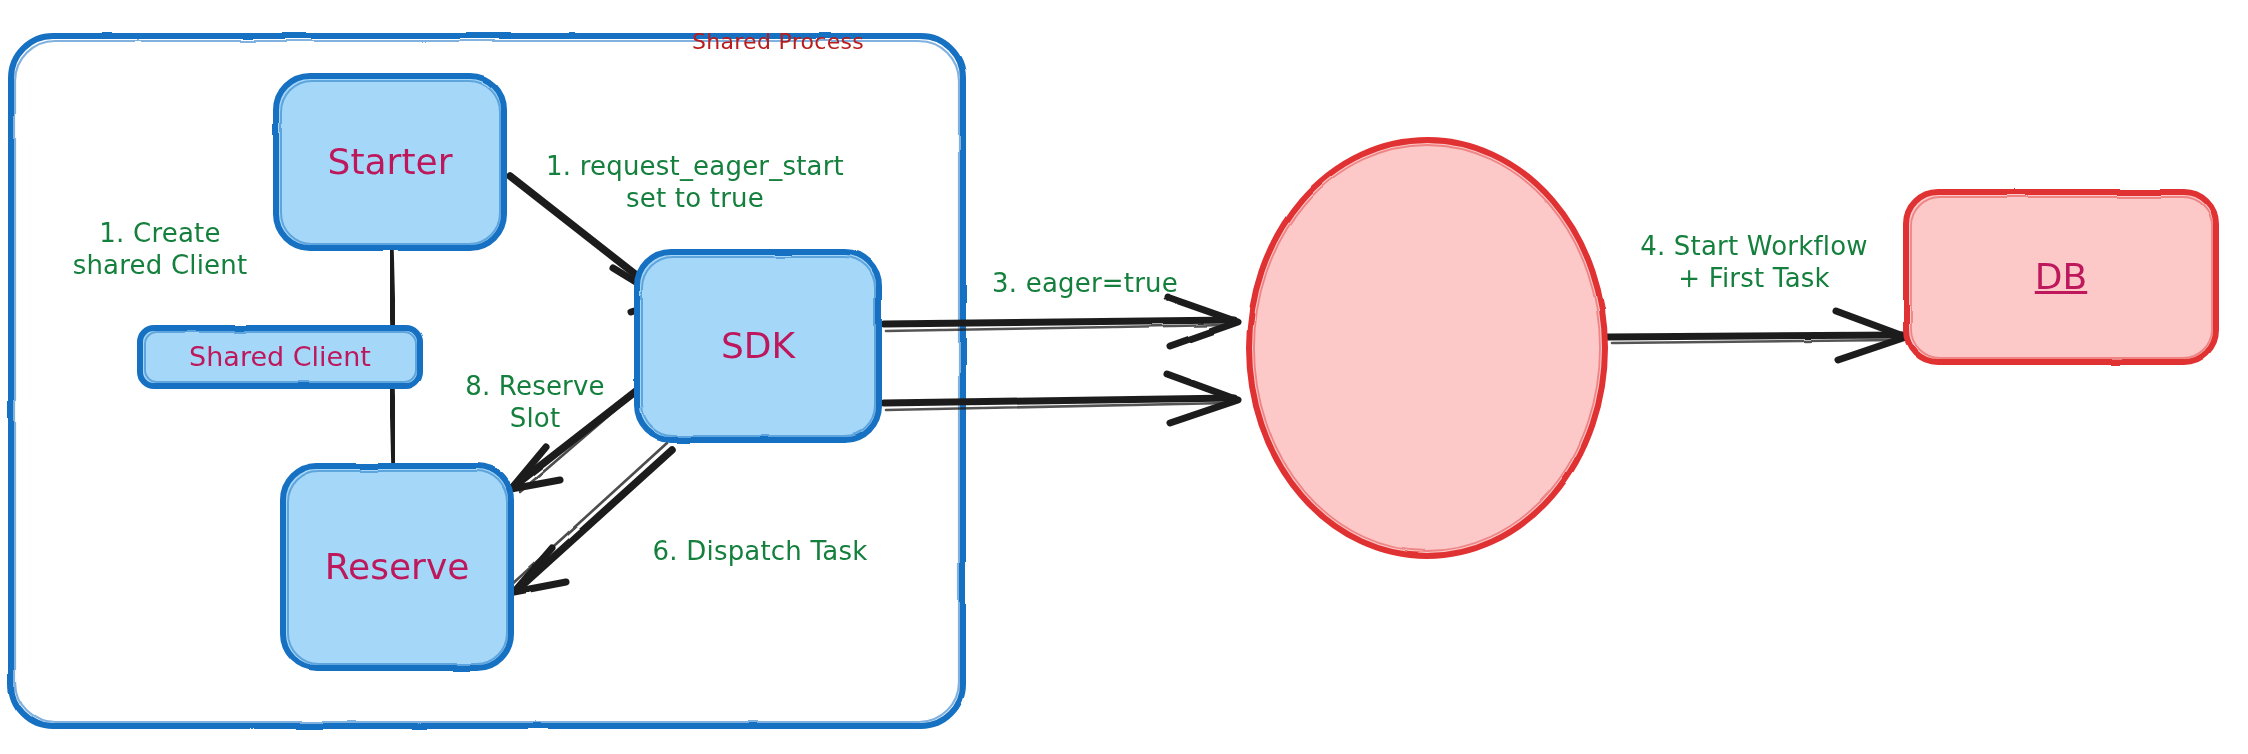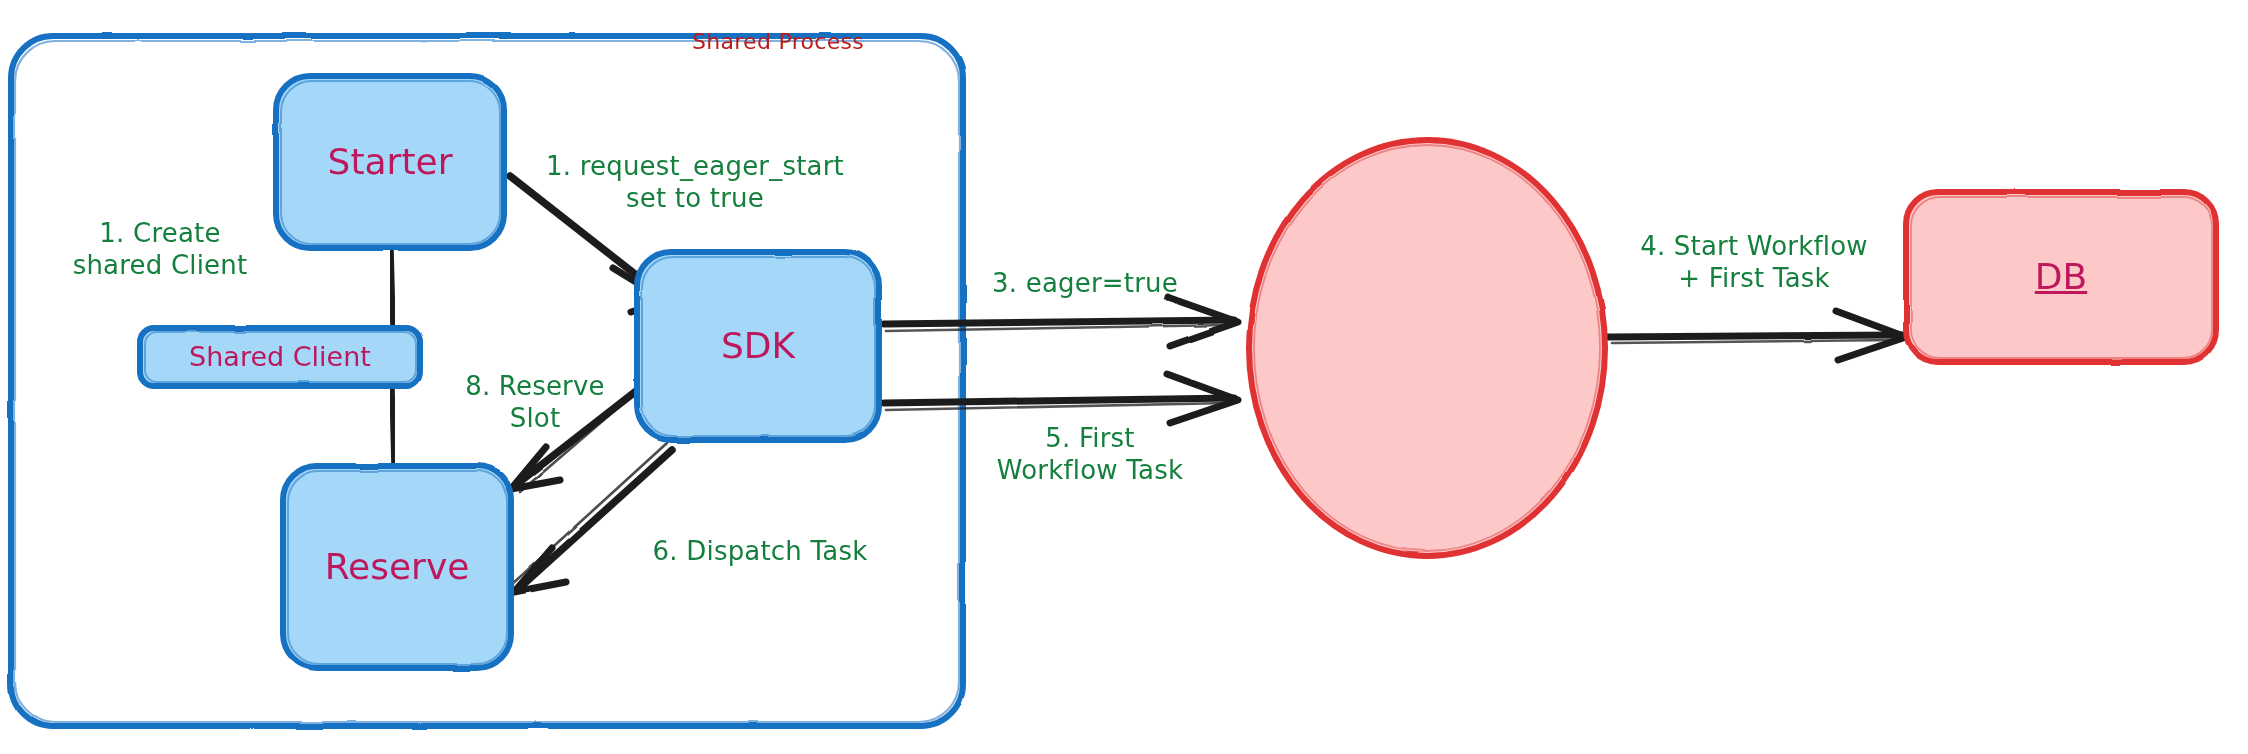--- a/index.html
+++ b/index.html
@@ -147,21 +147,19 @@
 set to true</div>
 
   <div class="edgelabel fs-edge" style="left:435px; top:368px; width:200px; height:70px;">8. Reserve
 Slot</div>
 
   <div class="edgelabel fs-edge" style="left:960px; top:236px; width:250px; height:40px;margin-top:28px;">3. eager=true</div>
 
   <div class="edgelabel fs-edge" style="left:1604px; top:228px; width:300px; height:70px;">4. Start Workflow
 + First Task</div>
 
-  <div class="edgelabel fs-edge" style="left:950px; top:420px; width:280px; height:70px;">5. First
-Workflow Task</div>
 
   <div class="edgelabel fs-edge" style="left:615px; top:532px; width:290px; height:40px;">6. Dispatch Task</div>
 
   <div class="edgelabel fs-edge" style="left:30px; top:215px; width:260px; height:70px;">1. Create
 shared Client</div>
 
 </div>
 
 </body></html>

